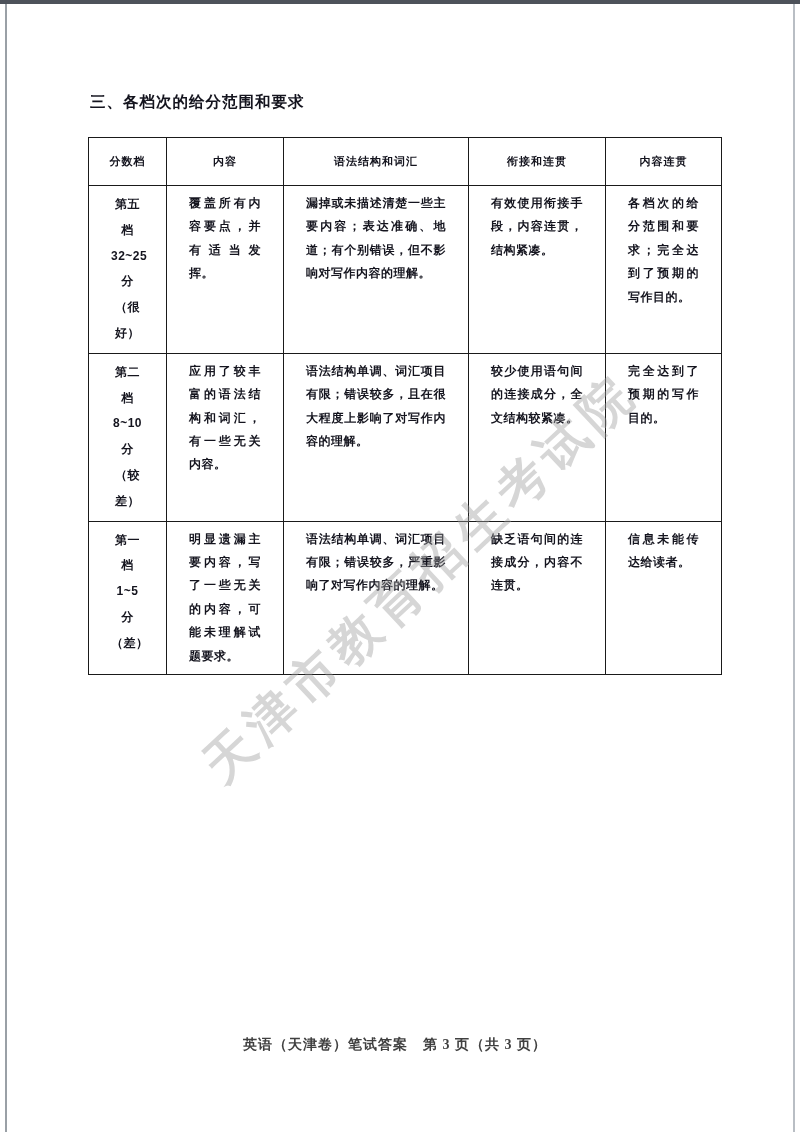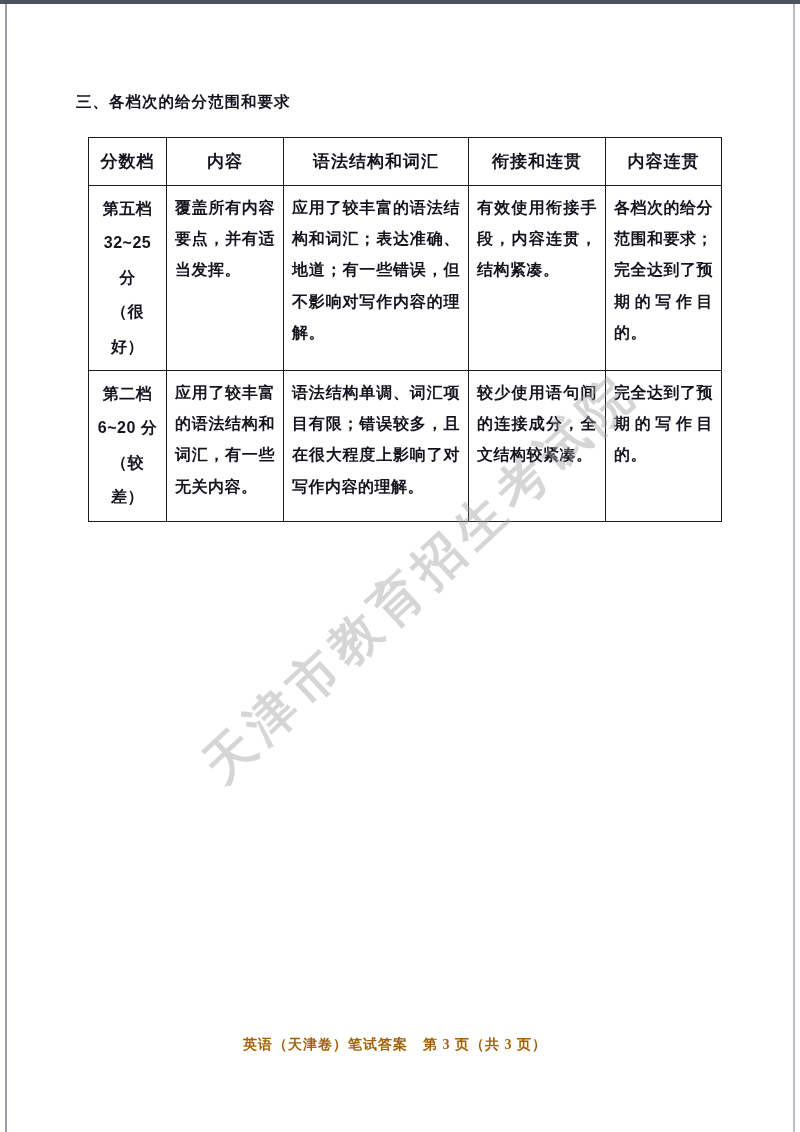--- a/index.html
+++ b/index.html
@@ -5,43 +5,43 @@
   * { margin:0; padding:0; box-sizing:border-box; }
   html,body { width:800px; height:1132px; background:#fff; overflow:hidden;
               font-family:"Liberation Serif","DejaVu Serif",serif; color:#14141e; }
   .page { position:relative; width:800px; height:1132px; background:#fff; }
 
   
   .edge-top { position:absolute; left:0; top:0; width:800px; height:4px; background:#4d525a; }
   .edge-left { position:absolute; left:5px; top:4px; width:2px; height:1128px; background:#9aa0a6; }
   .edge-right { position:absolute; left:793px; top:4px; width:2px; height:1128px; background:#b9bec4; }
 
-  .doc-title { position:absolute; left:76px; top:92px; font-size:15.5px; font-weight:bold;
+  .doc-title { position:absolute; left:90px; top:92px; font-size:15.5px; font-weight:bold;
                font-family:"Liberation Sans","DejaVu Sans",sans-serif; letter-spacing:1px; }
 
   table.rubric { position:absolute; left:88px; top:137px; width:633px;
                  border-collapse:collapse; table-layout:fixed; background:transparent; }
   table.rubric td, table.rubric th { border:1.6px solid #1a1a1a; vertical-align:top;
-                 padding:6px 8px; font-size:16px; font-weight:bold; line-height:1.95;
+                 padding:6px 22px; font-size:12px; font-weight:bold; line-height:1.95;
                  text-align:justify; letter-spacing:0.5px; }
-  table.rubric th { vertical-align:middle; text-align:center; font-size:17px;
+  table.rubric th { vertical-align:middle; text-align:center; font-size:11px;
                  font-family:"Liberation Sans","DejaVu Sans",sans-serif; padding:4px; letter-spacing:1px; }
   td.tier { vertical-align:middle; text-align:center; font-size:14.2px;
             font-family:"Liberation Sans","DejaVu Sans",sans-serif; letter-spacing:0.5px; padding:4px 2px; }
   td.tier .tier-line { display:block; line-height:2.15; text-align:center; }
   td.zero-desc { vertical-align:middle; }
 
   .watermark { position:absolute; left:120px; top:545px; width:600px; text-align:center;
                transform:rotate(-43deg); transform-origin:center;
                font-size:50px; font-weight:bold; color:#9e9e9e; opacity:0.42;
                letter-spacing:7px; white-space:nowrap; pointer-events:none; z-index:3;
                font-family:"Liberation Serif","DejaVu Serif",serif; }
 
   .footer { position:absolute; left:0; top:1036px; width:790px; text-align:center;
-            font-size:14px; font-weight:bold; letter-spacing:1px; color:#a16207; }
+            font-size:14px; font-weight:bold; letter-spacing:1px; color:#404040; }
 </style>
 </head>
 <body>
 
 <div class="page">
   <div class="edge-top"></div>
   <div class="edge-left"></div>
   <div class="edge-right"></div>
 
   <div class="doc-title">三、各档次的给分范围和要求</div>
@@ -63,39 +63,50 @@
       <th>内容连贯</th>
     </tr>
 
     <tr style="height:135px">
       <td class="tier">
         <span class="tier-line">第五档</span>
         <span class="tier-line">32~25 分</span>
         <span class="tier-line">（很好）</span>
       </td>
       <td>覆盖所有内容要点，并有适当发挥。</td>
-      <td>应用了较丰富的语法结构和词汇；表达准确、地道；有一些错误，但不影响对写作内容的理解。</td>
+      <td>漏掉或未描述清楚一些主要内容；表达准确、地道；有个别错误，但不影响对写作内容的理解。</td>
       <td>有效使用衔接手段，内容连贯，结构紧凑。</td>
       <td>各档次的给分范围和要求；完全达到了预期的写作目的。</td>
     </tr>
 
 
 
     <tr style="height:124px">
       <td class="tier">
         <span class="tier-line">第二档</span>
-        <span class="tier-line">6~20 分</span>
+        <span class="tier-line">8~10 分</span>
         <span class="tier-line">（较差）</span>
       </td>
       <td>应用了较丰富的语法结构和词汇，有一些无关内容。</td>
       <td>语法结构单调、词汇项目有限；错误较多，且在很大程度上影响了对写作内容的理解。</td>
       <td>较少使用语句间的连接成分，全文结构较紧凑。</td>
       <td>完全达到了预期的写作目的。</td>
     </tr>
 
+    <tr style="height:146px">
+      <td class="tier">
+        <span class="tier-line">第一档</span>
+        <span class="tier-line">1~5 分</span>
+        <span class="tier-line">（差）</span>
+      </td>
+      <td>明显遗漏主要内容，写了一些无关的内容，可能未理解试题要求。</td>
+      <td>语法结构单调、词汇项目有限；错误较多，严重影响了对写作内容的理解。</td>
+      <td>缺乏语句间的连接成分，内容不连贯。</td>
+      <td>信息未能传达给读者。</td>
+    </tr>
 
   </tbody>
     </table>
 
   <div class="watermark">天津市教育招生考试院</div>
 
   <div class="footer">英语（天津卷）笔试答案　第 3 页（共 3 页）</div>
 </div>
 
 </body></html>

